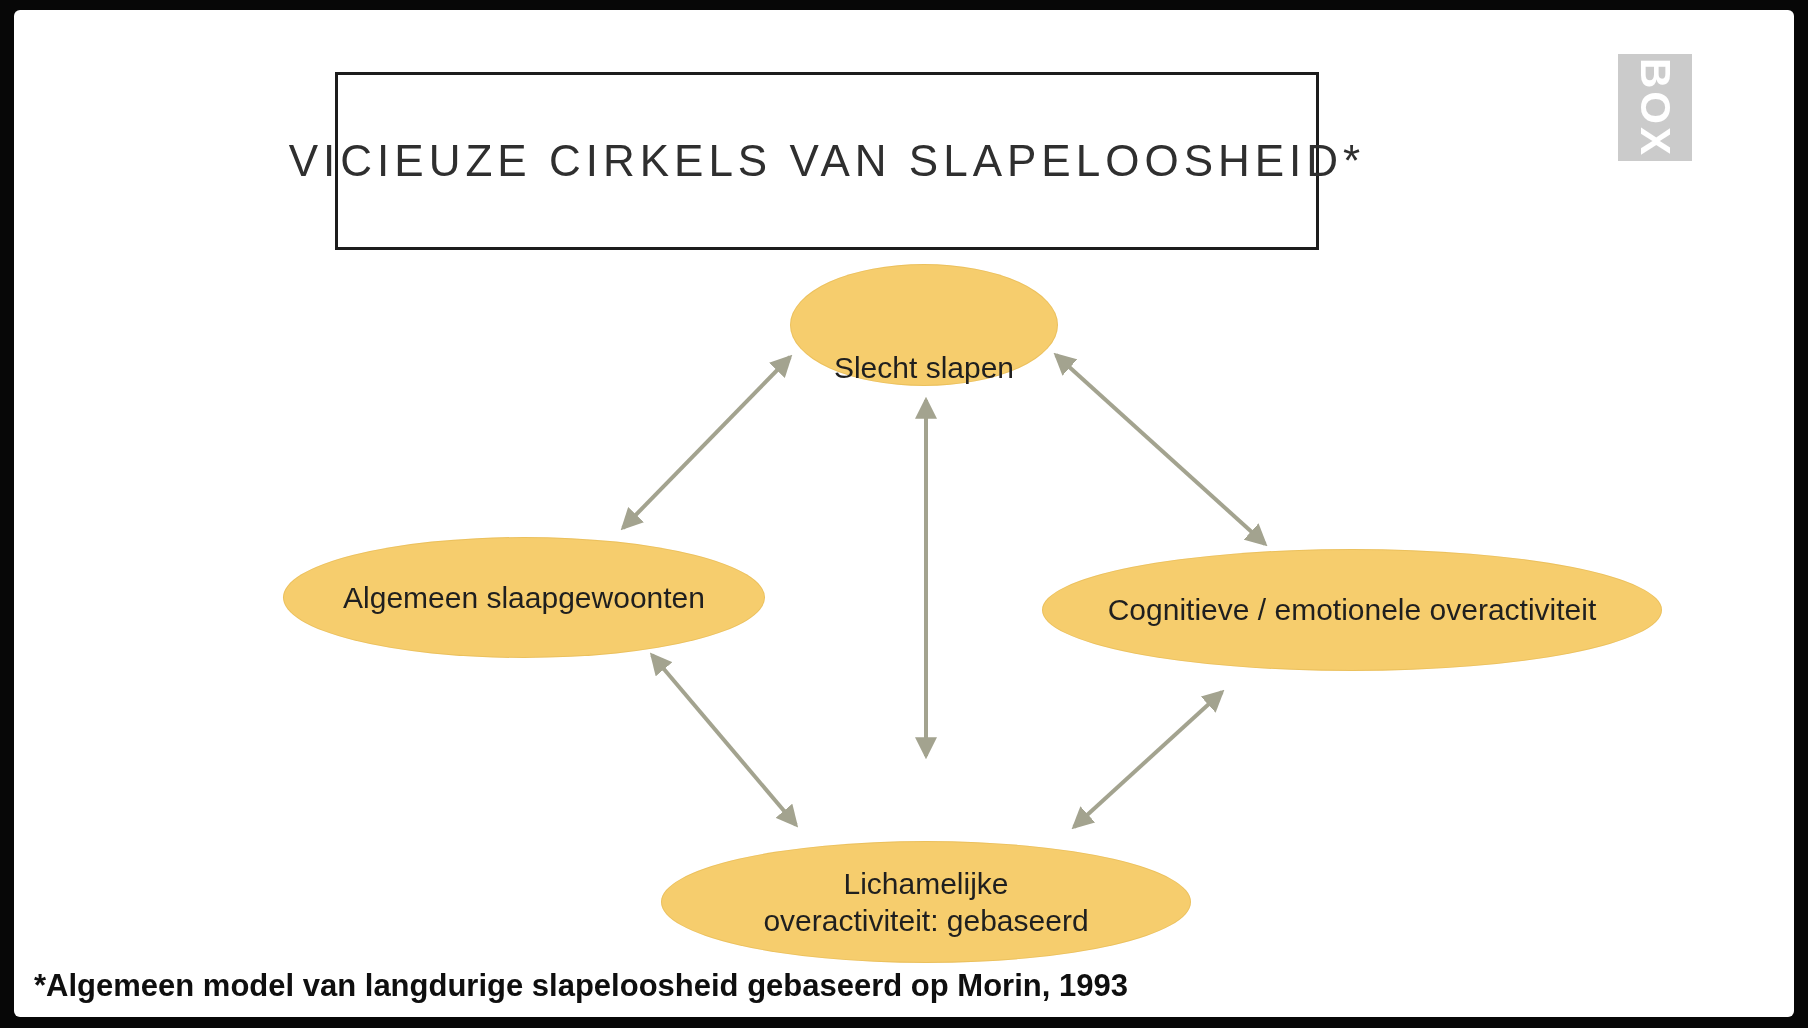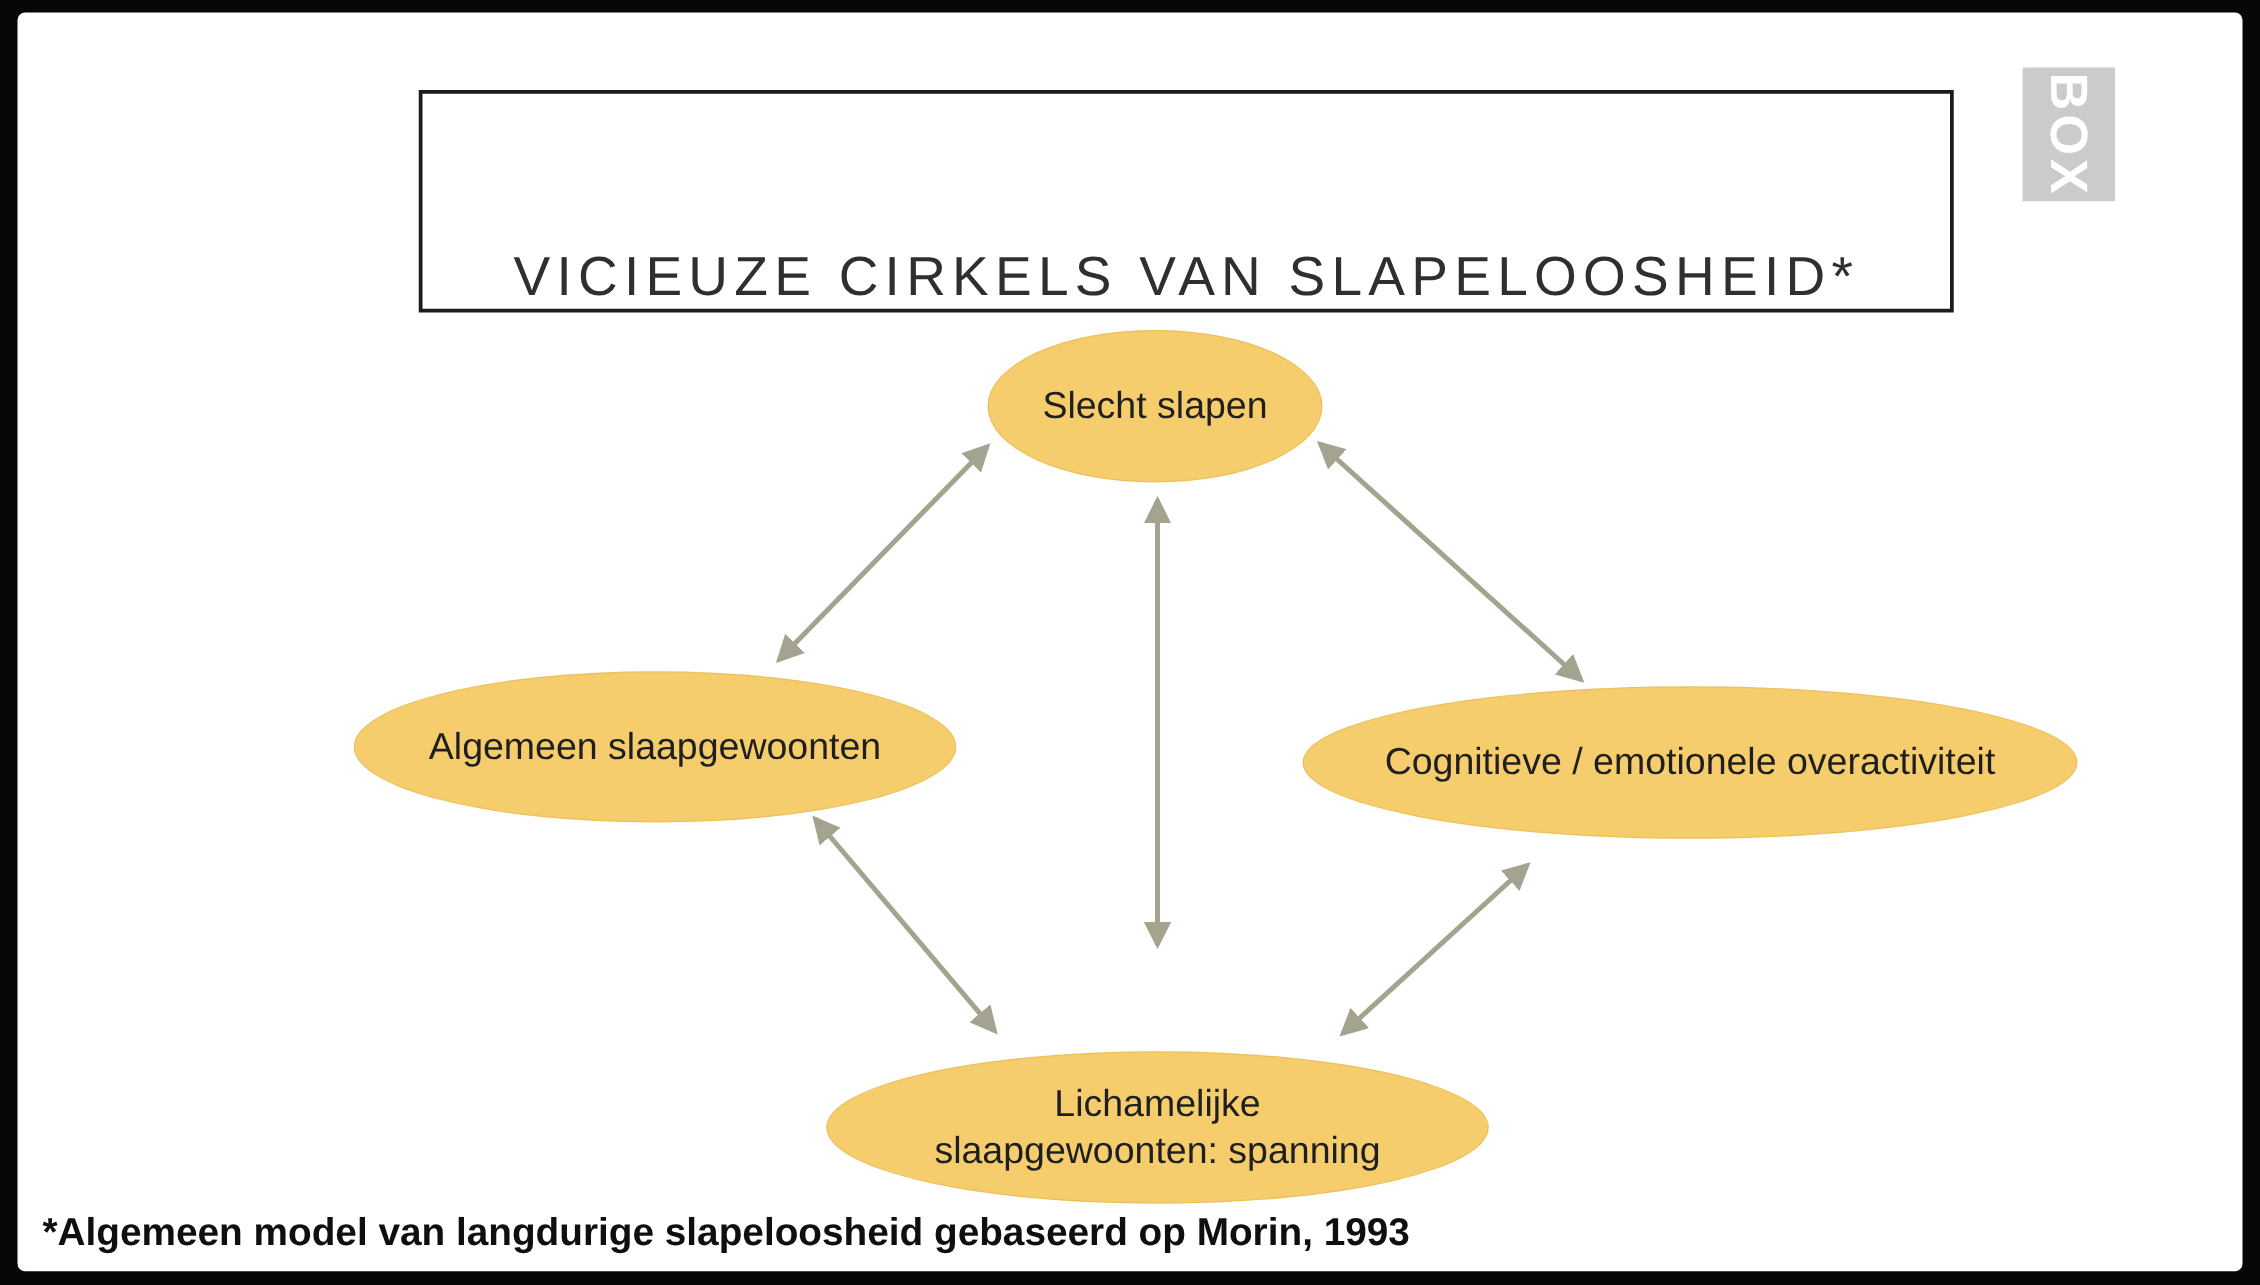--- a/index.html
+++ b/index.html
@@ -34,25 +34,25 @@
     stroke-width: 4;
     fill: none;
   }
   .arrowhead-shape {
     fill: var(--arrow, #a3a38f);
   }
 
   .title-box {
     position: absolute;
     left: 335px; top: 72px;
-    width: 1228px; height: 178px;
+    width: 984px; height: 178px;
     border: 3px solid var(--frame-border, #1c1c1c);
     background: #ffffff;
     display: flex;
-    align-items: flex-end;
+    align-items: center;
     justify-content: center;
     z-index: 2;
     box-sizing: border-box;
   }
   .title-text {
     font-size: 44px;
     font-weight: 500;
     letter-spacing: 5px;
     color: var(--title-text, #2f2f2f);
     white-space: nowrap;
@@ -87,21 +87,21 @@
     justify-content: center;
     text-align: center;
     color: #1f1f1f;
     font-size: 30px;
     font-weight: 500;
     z-index: 2;
     box-shadow: inset 0 0 0 1px rgba(190, 140, 20, 0.18);
   }
   .node-label { white-space: pre-line; line-height: 1.25; }
 
-  .node-top    { left: 790px;  top: 264px; width: 268px; height: 122px; }
+  .node-top    { left: 790px;  top: 264px; width: 268px; height: 122px; align-items: flex-end; }
   .node-left   { left: 283px;  top: 537px; width: 482px; height: 121px; }
   .node-right  { left: 1042px; top: 549px; width: 620px; height: 122px; }
   .node-bottom { left: 661px;  top: 841px; width: 530px; height: 122px; }
 
   .footnote {
     position: absolute;
     left: 34px; top: 968px;
     font-size: 31px;
     font-weight: 600;
     color: #0f0f0f;
@@ -141,16 +141,16 @@
 <div class="node node-left">
   <span class="node-label">Algemeen slaapgewoonten</span>
 </div>
 
 <div class="node node-right">
   <span class="node-label">Cognitieve / emotionele overactiviteit</span>
 </div>
 
 <div class="node node-bottom">
   <span class="node-label">Lichamelijke
-slaapgewoonten: spanning</span>
+overactiviteit: gebaseerd</span>
 </div>
 
 <div class="footnote">*Algemeen model van langdurige slapeloosheid gebaseerd op Morin, 1993</div>
 
 </body></html>

